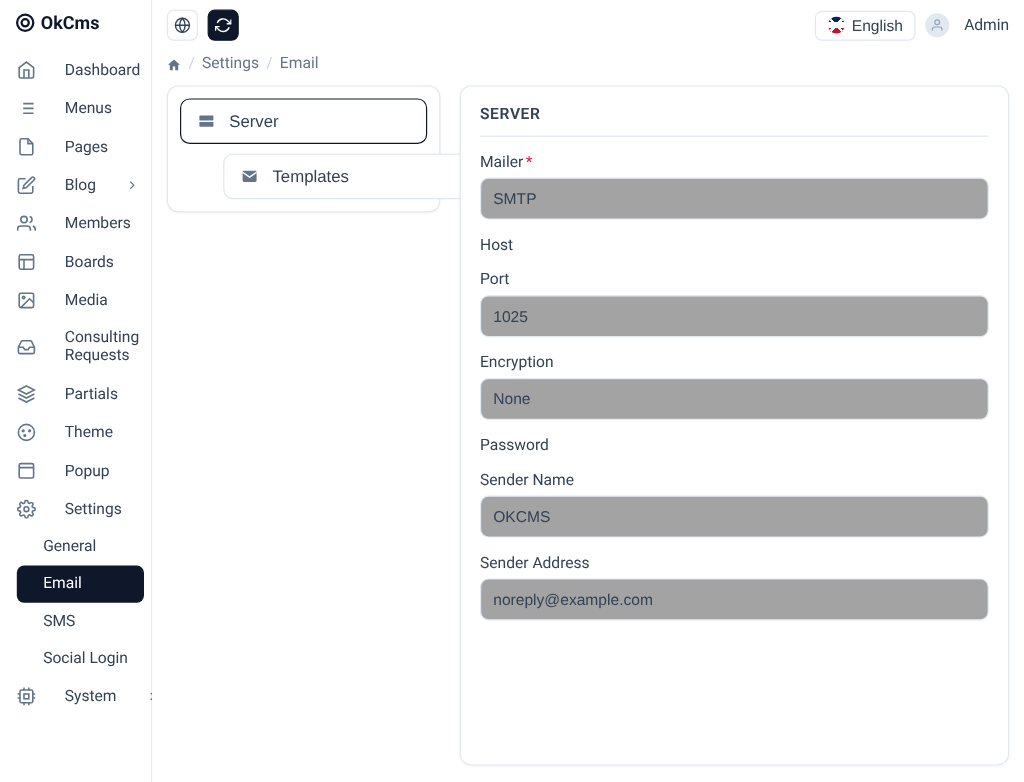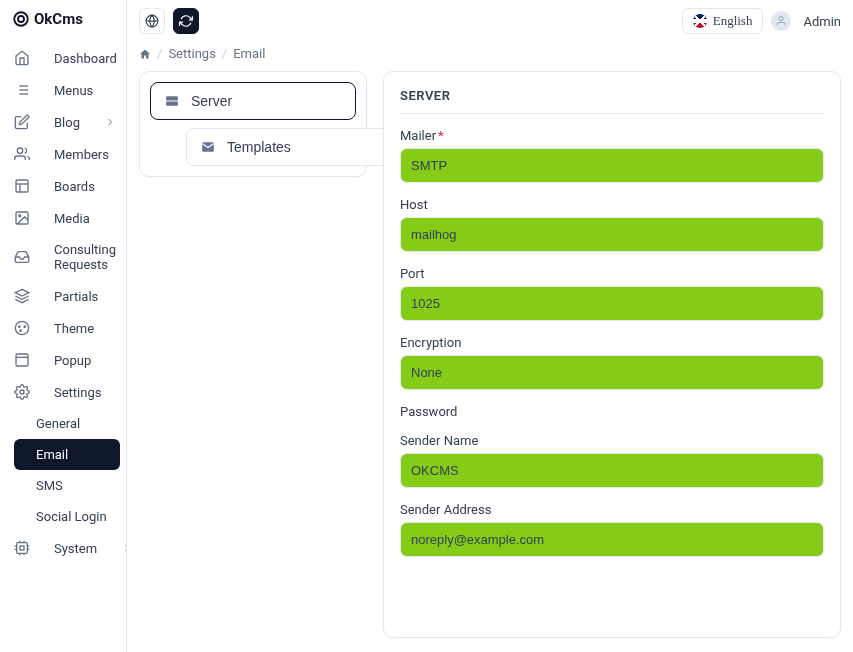--- a/index.html
+++ b/index.html
@@ -23,21 +23,21 @@
   .nav-item.expanded .chev { transform: none; }
   .nav-sub { padding-left: 8px; }
   .nav-sub .nav-item { padding-left: 22px; font-size: 13px; }
   .nav-sub .nav-item.active { background: #0f172a; color: #fff; }
   
   
   .topbar { display: flex; align-items: center; padding: 8px 12px; gap: 8px; }
   .icon-btn { width: 26px; height: 26px; border: 1px solid #e2e8f0; border-radius: 6px; background: #fff; display: flex; align-items: center; justify-content: center; cursor: pointer; color: #334155; }
   .icon-btn.primary { background: #0f172a; color: #fff; border-color: #0f172a; }
   .topbar-spacer { flex: 1; }
-  .lang-btn { display: flex; align-items: center; gap: 6px; padding: 4px 10px; border: 1px solid #e2e8f0; border-radius: 6px; background: #fff; cursor: pointer; font-size: 13px; color: #334155; font-family: Liberation Serif, serif; }
+  .lang-btn { display: flex; align-items: center; gap: 6px; padding: 4px 10px; border: 1px solid #e2e8f0; border-radius: 6px; background: #fff; cursor: pointer; font-size: 13px; color: #334155; }
   .flag { width: 14px; height: 14px; border-radius: 50%; background: linear-gradient(to bottom, #012169 33%, #fff 33%, #fff 66%, #c8102e 66%); position: relative; overflow: hidden; }
   .flag::before { content: ""; position: absolute; inset: 0; background:
     linear-gradient(45deg, transparent 45%, #fff 45%, #fff 55%, transparent 55%),
     linear-gradient(-45deg, transparent 45%, #fff 45%, #fff 55%, transparent 55%),
     linear-gradient(45deg, transparent 47%, #c8102e 47%, #c8102e 53%, transparent 53%),
     linear-gradient(-45deg, transparent 47%, #c8102e 47%, #c8102e 53%, transparent 53%);
   }
   .avatar { width: 20px; height: 20px; border-radius: 50%; background: #e2e8f0; display: flex; align-items: center; justify-content: center; }
   .admin-label { font-size: 13px; color: #334155; margin-left: 4px; }
   
@@ -54,21 +54,21 @@
   .tab-btn:last-child { margin-bottom: 0; margin-left: 36px; }
   .tab-btn.active { border-color: #0f172a; }
   .tab-btn .icon { width: 18px; height: 14px; color: #64748b; }
   
   .panel-right { flex: 1; background: #fff; border: 1px solid #e2e8f0; border-radius: 10px; padding: 16px; box-shadow: 0 1px 2px rgba(0,0,0,0.03); }
   .section-title { font-size: 13px; font-weight: 600; letter-spacing: 0.5px; color: #334155; padding-bottom: 10px; border-bottom: 1px solid #e2e8f0; margin-bottom: 14px; }
   
   .form-group { margin-bottom: 14px; }
   .form-label { display: block; font-size: 13px; color: #334155; margin-bottom: 5px; }
   .form-label .req { color: #e11d48; margin-left: 2px; }
-  .form-input { width: 100%; padding: 9px 10px; border: 1px solid #e2e8f0; border-radius: 7px; font-size: 13px; color: #334155; background: #84cc16; }
+  .form-input { width: 100%; padding: 9px 10px; border: 1px solid #e2e8f0; border-radius: 7px; font-size: 13px; color: #334155; background: #a3a3a3; }
   .form-input::placeholder { color: #94a3b8; }
   
   svg { display: block; }
 </style>
 </head>
 <body>
 
 <div class="app">
 
   <aside class="sidebar">
@@ -94,20 +94,29 @@
             <svg viewBox="0 0 24 24" width="16" height="16" fill="none" stroke="currentColor" stroke-width="2">
               <line x1="8" y1="6" x2="21" y2="6"></line>
               <line x1="8" y1="12" x2="21" y2="12"></line>
               <line x1="8" y1="18" x2="21" y2="18"></line>
               <line x1="3" y1="6" x2="3.01" y2="6"></line>
               <line x1="3" y1="12" x2="3.01" y2="12"></line>
               <line x1="3" y1="18" x2="3.01" y2="18"></line>
             </svg>
           </span>
         <span>Menus</span>
+      </div>
+      <div class="nav-item">
+        <span class="icon">
+            <svg viewBox="0 0 24 24" width="16" height="16" fill="none" stroke="currentColor" stroke-width="2">
+              <path d="M14 2H6a2 2 0 0 0-2 2v16a2 2 0 0 0 2 2h12a2 2 0 0 0 2-2V8z"></path>
+              <polyline points="14 2 14 8 20 8"></polyline>
+            </svg>
+          </span>
+        <span>Pages</span>
       </div>
       <div class="nav-item">
         <span class="icon">
             <svg viewBox="0 0 24 24" width="16" height="16" fill="none" stroke="currentColor" stroke-width="2">
               <path d="M11 4H4a2 2 0 0 0-2 2v14a2 2 0 0 0 2 2h14a2 2 0 0 0 2-2v-7"></path>
               <path d="M18.5 2.5a2.121 2.121 0 0 1 3 3L12 15l-4 1 1-4 9.5-9.5z"></path>
             </svg>
           </span>
         <span>Blog</span>
         <span class="chev">
@@ -310,21 +319,20 @@
 
         <div class="form-group">
           <label class="form-label">
             <span>Mailer</span><span class="req">*</span>
           </label>
           <input class="form-input" value="SMTP" style="">
         </div>
 
         <div class="form-group">
           <label class="form-label">Host</label>
-          <input class="form-input" value="mailhog" style="">
         </div>
 
         <div class="form-group">
           <label class="form-label">Port</label>
           <input class="form-input" value="1025" style="">
         </div>
 
         <div class="form-group">
           <label class="form-label">Encryption</label>
           <input class="form-input" value="None" style="">

